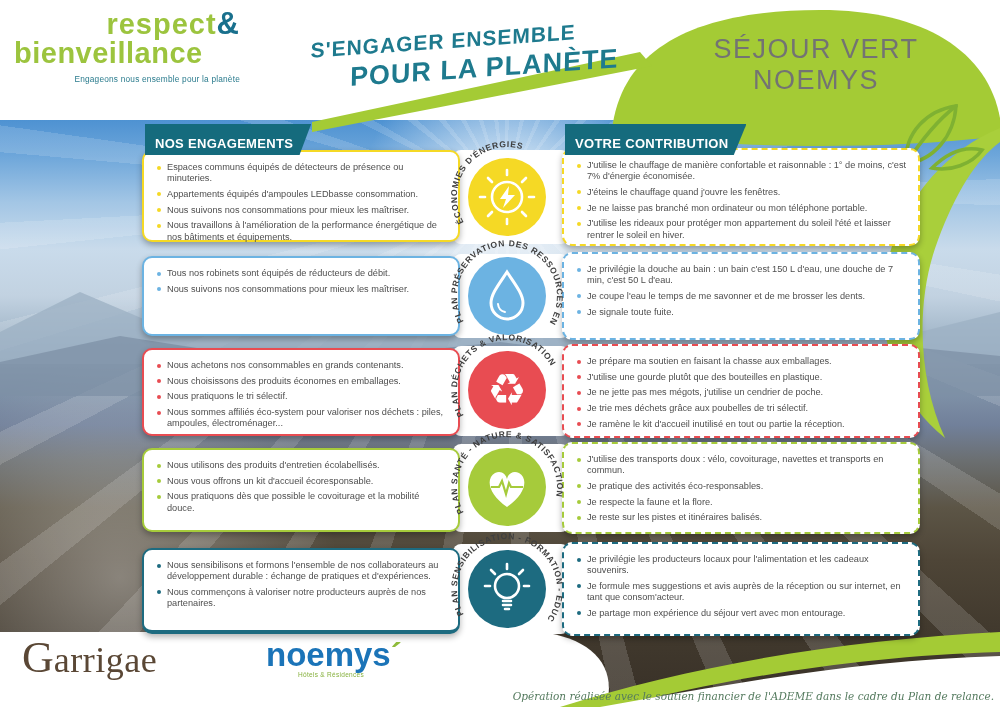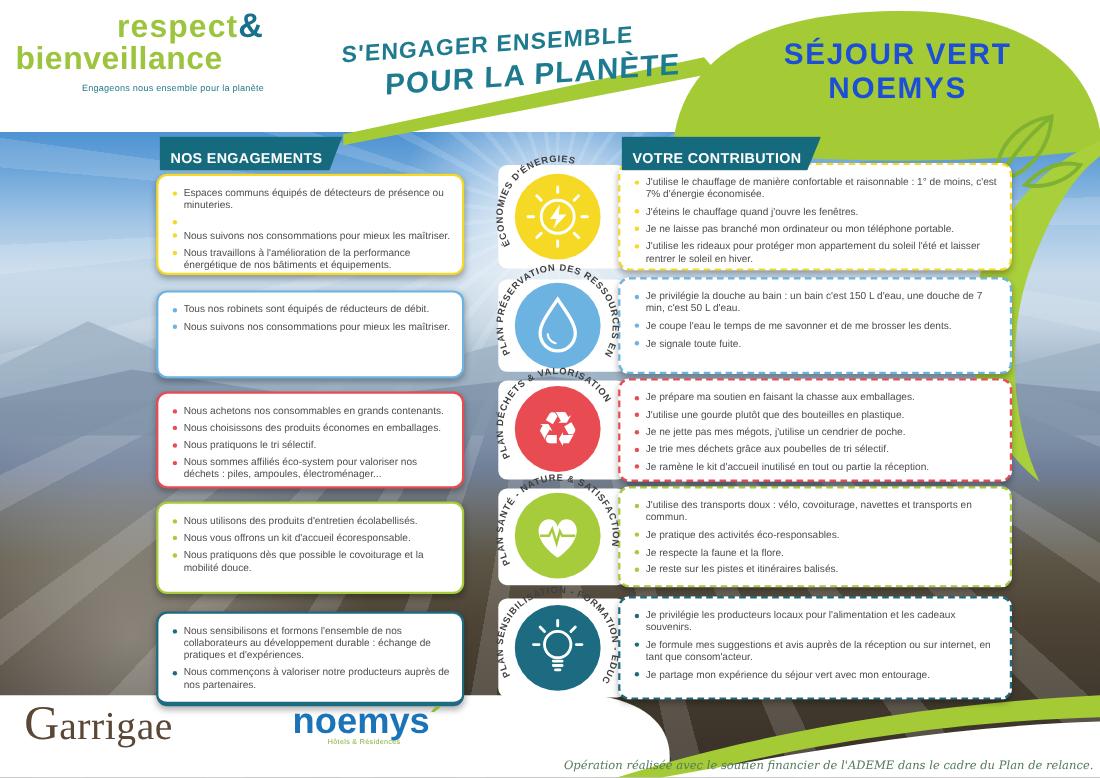--- a/index.html
+++ b/index.html
@@ -20,39 +20,39 @@
   .brand{position:absolute;left:14px;top:8px;width:226px;z-index:5;}
   .brand .l1{text-align:right;font-size:29px;font-weight:800;color:#9cc43e;line-height:1;letter-spacing:1px;}
   .brand .amp{color:#19708d;font-size:31px;font-weight:800;}
   .brand .l2{font-size:29px;font-weight:800;color:#9cc43e;line-height:1;letter-spacing:.5px;}
   .brand .tg{text-align:right;font-size:8.3px;color:#2a7b8d;margin-top:6px;letter-spacing:.2px;}
 
   .maintitle{position:absolute;left:310px;top:28px;z-index:5;transform:rotate(-4deg) skewX(-5deg);color:#1e7a8e;font-weight:900;}
   .mt1{font-size:21px;letter-spacing:1px;}
   .mt2{font-size:27px;margin-left:40px;margin-top:2px;letter-spacing:1px;}
 
-  .banner{position:absolute;left:688px;top:34px;width:256px;z-index:5;text-align:center;color:#1d4ed8;font-weight:700;letter-spacing:1.5px;}
+  .banner{position:absolute;left:688px;top:34px;width:256px;z-index:5;text-align:center;color:#737373;font-weight:400;letter-spacing:1.5px;}
   .bn1,.bn2{font-size:27px;line-height:1.15;}
 
   .colhead{position:absolute;top:124px;height:23px;background:#156b7d;color:#fff;
     font-weight:700;font-size:13px;line-height:23px;padding:8px 18px 0 10px;letter-spacing:.3px;z-index:5;
     clip-path:polygon(0 0,100% 0,93% 100%,0 100%);box-shadow:2px 2px 3px rgba(0,0,0,.25);}
   .ch-l{left:145px;} .ch-r{left:565px;}
 
   
   .theme-energie{--c:#f5d925;}
   .theme-eau{--c:#6cb3e2;}
   .theme-dechets{--c:#e84c52;}
   .theme-sante{--c:#a6cb3b;}
   .theme-sensib{--c:#1d6b80;}
 
   
   .card{position:absolute;background:#fff;border-radius:10px;z-index:3;box-sizing:border-box;
     padding:10px 10px 8px 13px;box-shadow:0 3px 6px rgba(0,0,0,.30);}
-  .card-l{left:142px;width:280px;border:2px solid var(--c);margin-top:8px;}
+  .card-l{left:142px;width:318px;border:2px solid var(--c);}
   .card-r{left:562px;width:358px;border:2px dashed var(--c);}
   .bullets{list-style:none;margin:0;padding:0;display:flex;flex-direction:column;gap:4.5px;}
   .bullets li{display:flex;gap:6px;font-size:9.2px;line-height:1.22;color:#4e4e4e;}
   .dot{flex:0 0 auto;width:4px;height:4px;border-radius:50%;background:var(--c);margin-top:3.5px;}
 
   .bridge{position:absolute;left:453px;width:116px;background:#fff;z-index:2;border-radius:8px;}
 
   
   .badge{position:absolute;left:449px;width:116px;height:116px;z-index:4;}
   .bcirc{fill:var(--c);}
@@ -121,20 +121,21 @@
 
   <div class="bridge theme-energie" style="top:150px;height:94px"></div>
   <div class="card card-l theme-energie" style="top:150px;height:92px">
     <ul class="bullets">
       <li>
           <i class="dot"></i>
           <span>Espaces communs équipés de détecteurs de présence ou minuteries.</span>
         </li>
       <li>
           <i class="dot"></i>
+          <span>Appartements équipés d'ampoules LEDbasse consommation.</span>
         </li>
       <li>
           <i class="dot"></i>
           <span>Nous suivons nos consommations pour mieux les maîtriser.</span>
         </li>
       <li>
           <i class="dot"></i>
           <span>Nous travaillons à l'amélioration de la performance énergétique de nos bâtiments et équipements.</span>
         </li>
     </ul>

